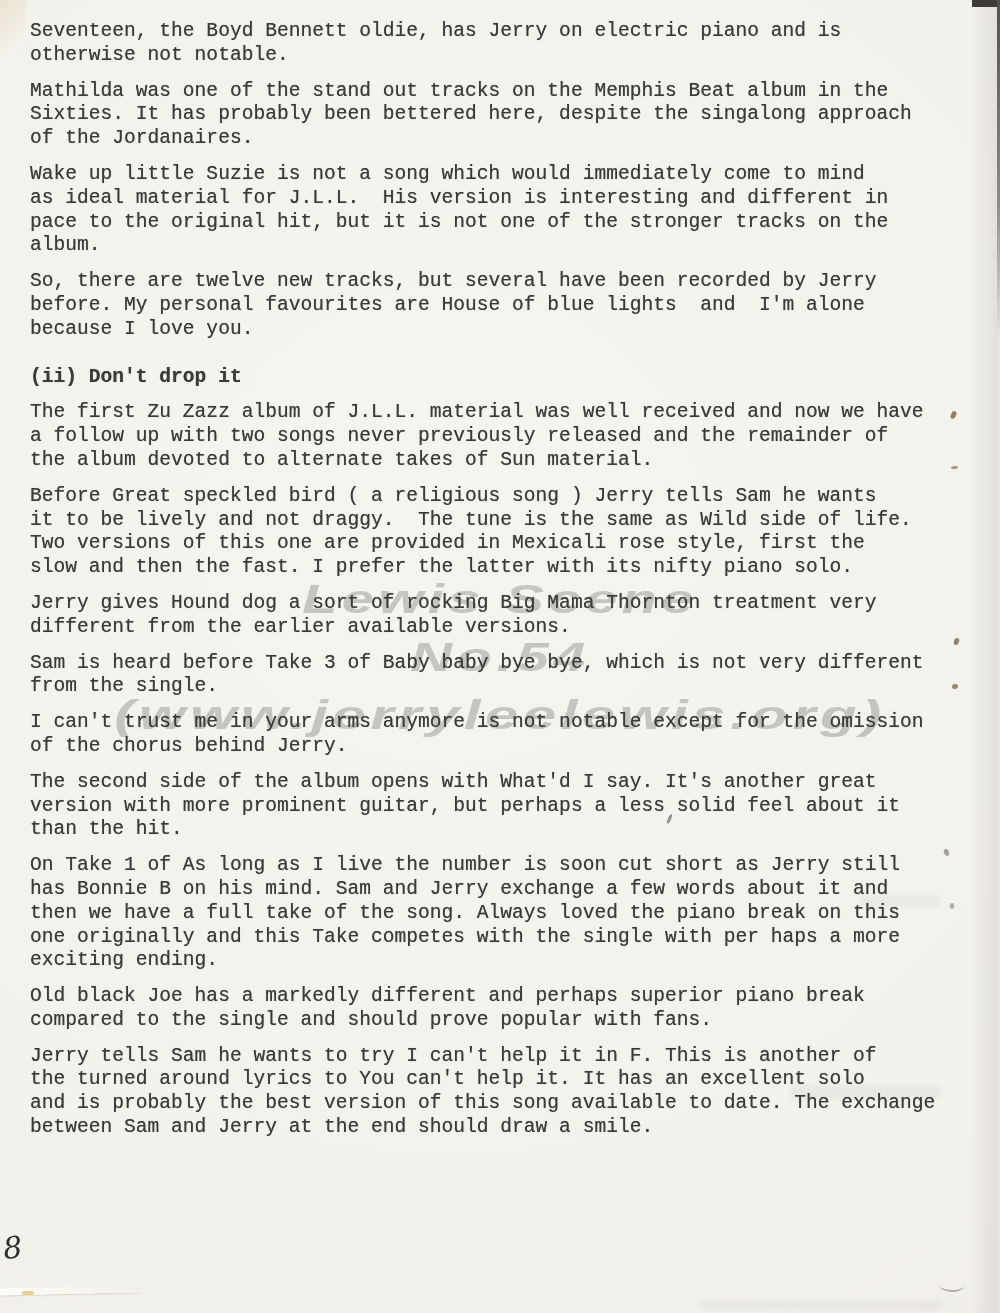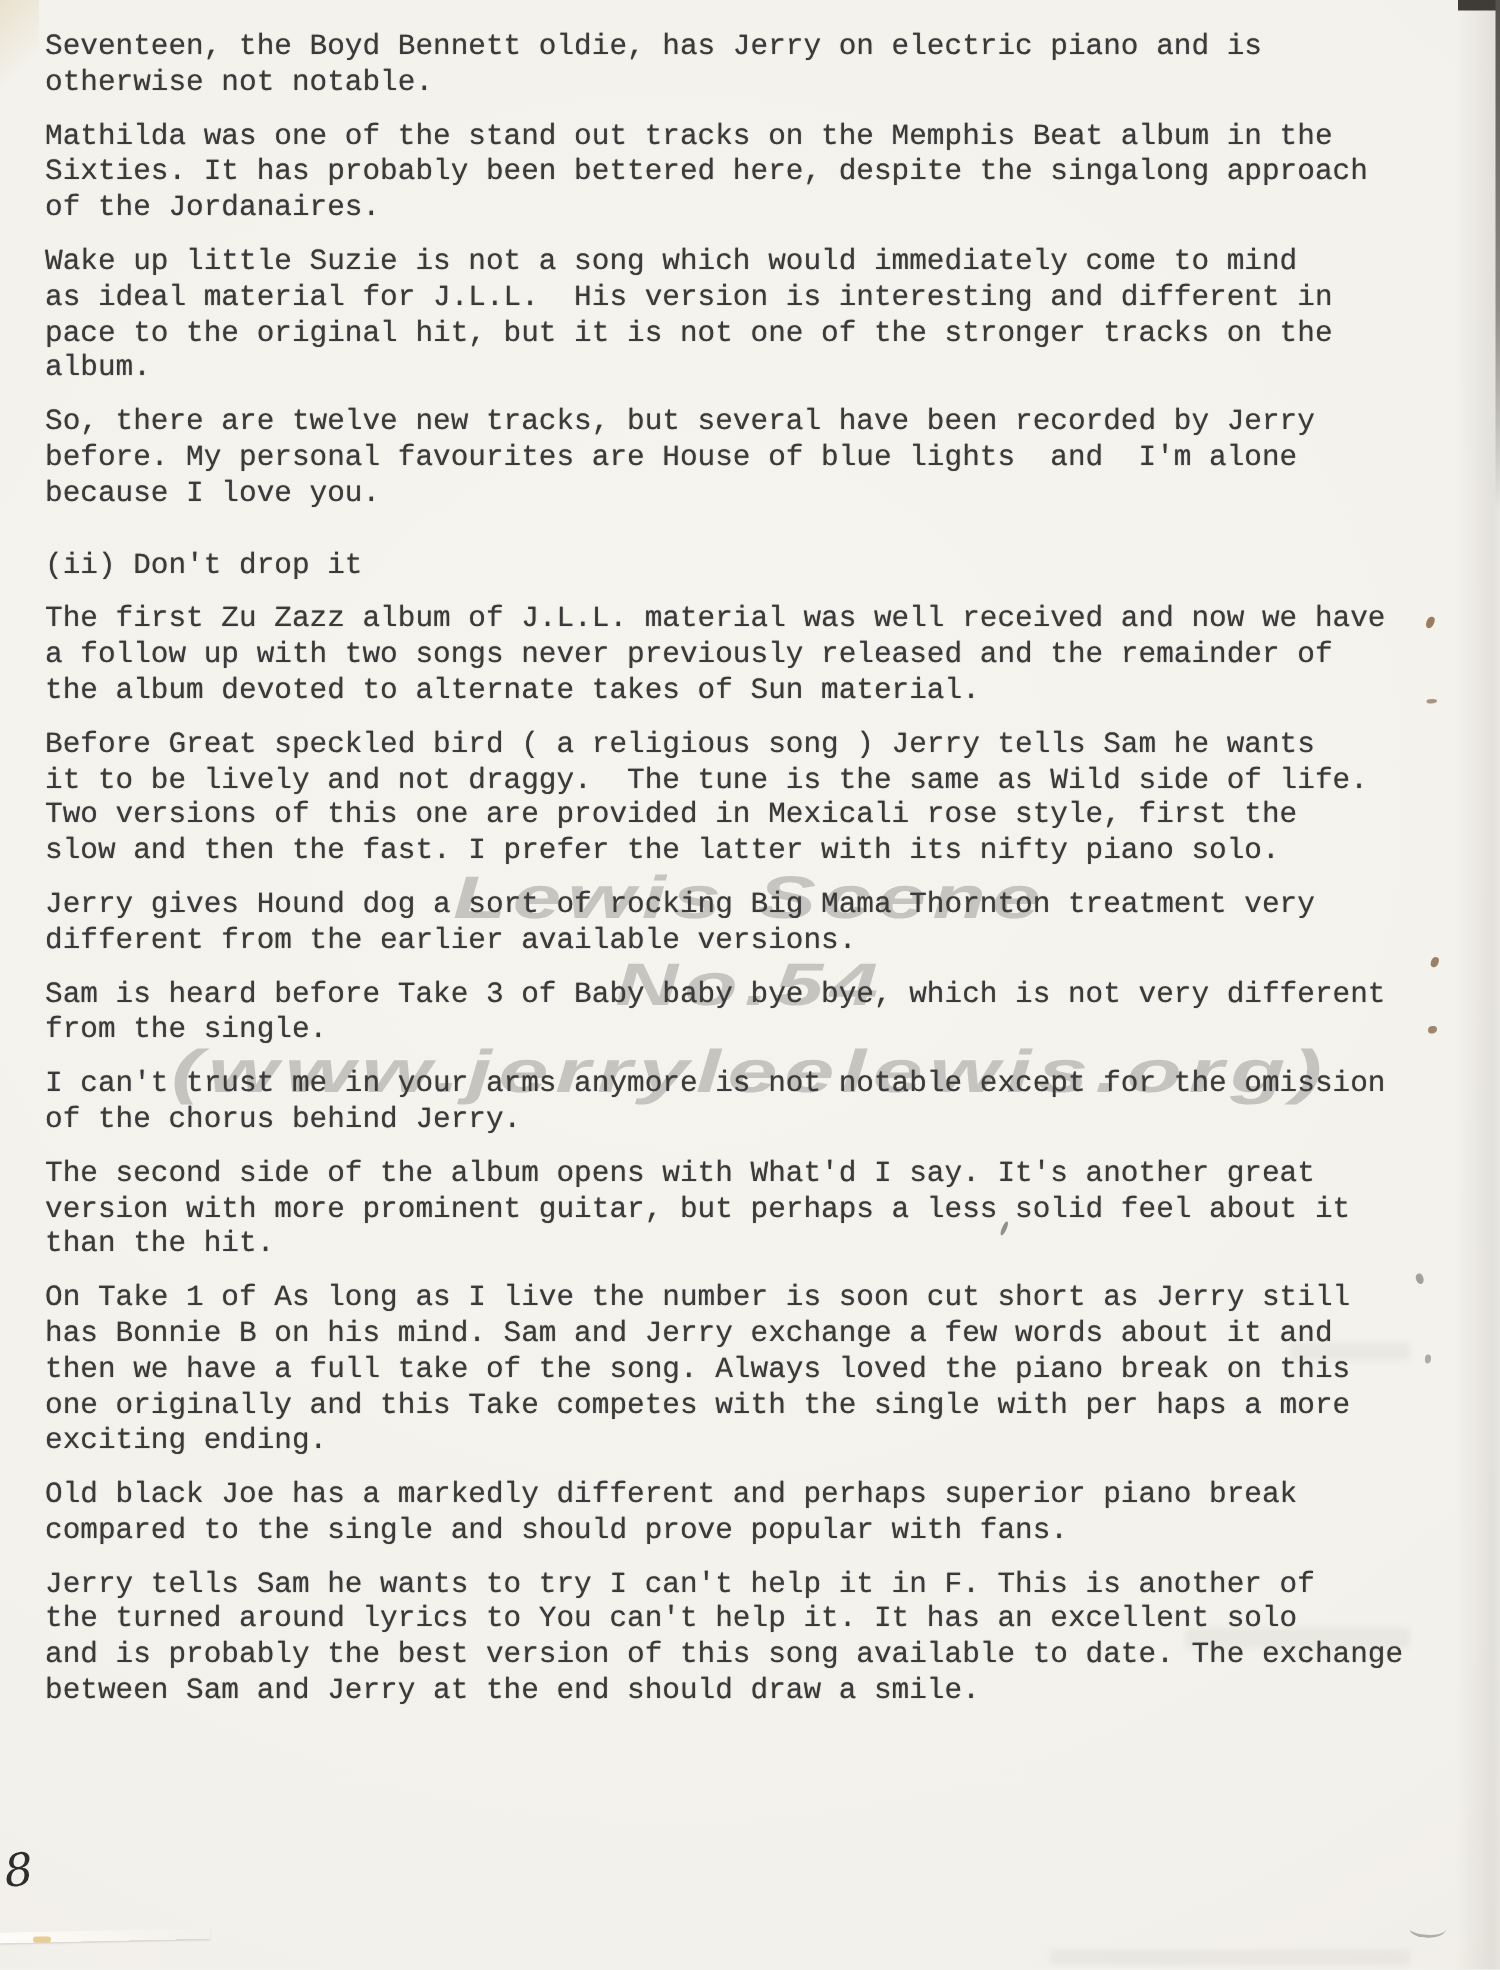--- a/index.html
+++ b/index.html
@@ -17,21 +17,21 @@
   .content{
     position:absolute;left:30px;top:20px;width:950px;z-index:2;
     font-family:"Liberation Mono","DejaVu Sans Mono",monospace;
     font-size:19.6px;line-height:23.8px;color:#3a3a3a;
     text-shadow:0 0 .7px rgba(58,58,58,.65);
   }
   .block{
     white-space:pre;margin:0 0 12px 0;
     font-size:inherit;font-weight:inherit;font-family:inherit;line-height:inherit;
   }
-  .block.heading{margin-top:24px;}
+  .block.heading{margin-top:24px;font-weight:bold;}
   
   .watermark{
     position:absolute;left:0;top:570px;width:100%;z-index:1;text-align:center;
     font-family:"Liberation Sans","DejaVu Sans",sans-serif;
     font-style:italic;font-weight:bold;
     font-size:40px;line-height:58px;letter-spacing:3px;
     color:rgba(110,110,110,0.35);
     pointer-events:none;
   }
   .wm-line{transform:scaleX(1.45);transform-origin:50% 50%;}

